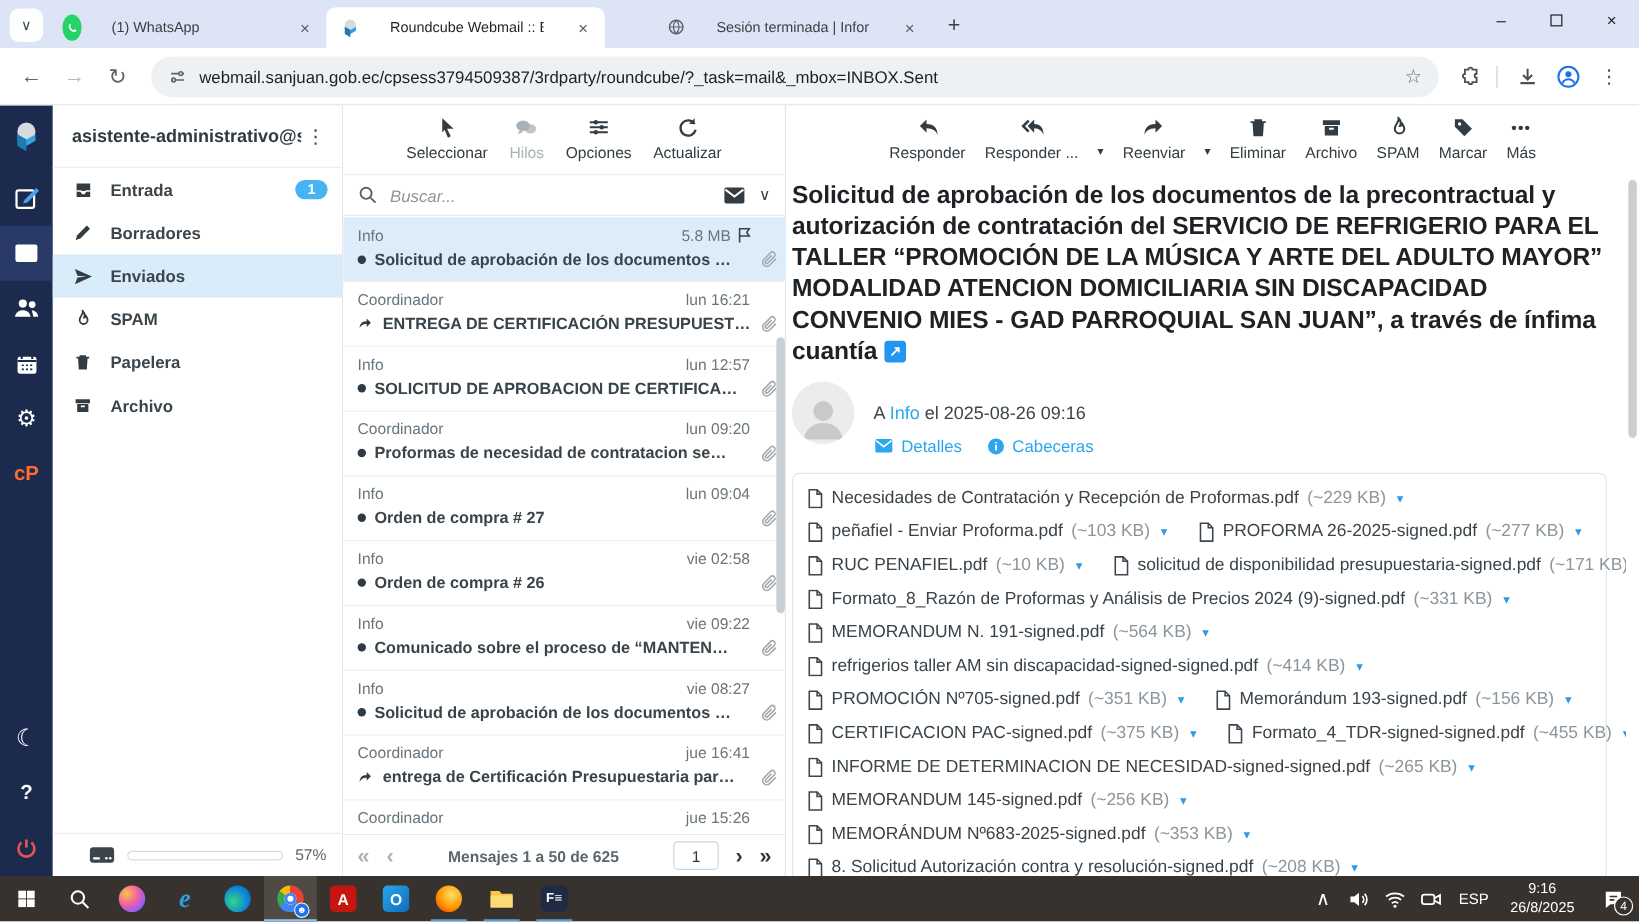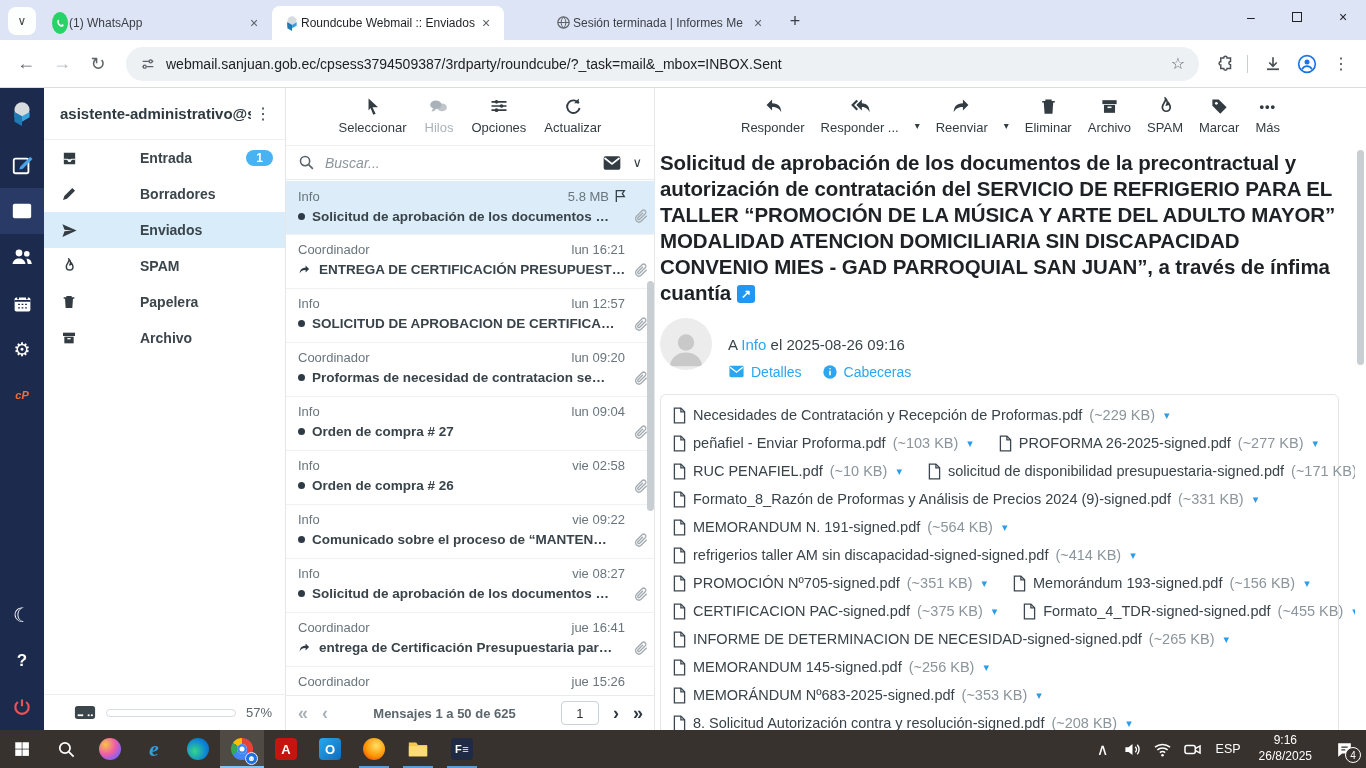--- a/index.html
+++ b/index.html
@@ -2,21 +2,21 @@
 <html><head>
 <meta charset="utf-8">
 <style>
   * { margin:0; padding:0; box-sizing:border-box; }
   html,body { width:1366px; height:768px; overflow:hidden; font-family:"Liberation Sans", sans-serif; background:#fff; }
   .stage { position:relative; width:1366px; height:768px; overflow:hidden; }
 
   
   .tabstrip { position:absolute; left:0; top:0; width:1366px; height:40px; background:#dce4f5; display:flex; align-items:flex-end; }
   .tab-search { width:28px; height:28px; margin:0 4px 5px 8px; background:#fdfefe; border-radius:8px; display:flex; align-items:center; justify-content:center; color:#44474b; font-size:12px; }
-  .tab { display:flex; align-items:center; gap:1px; height:34px; padding:0 10px 0 12px; width:232px; color:#3b3f44; font-size:12px; border-radius:8px 8px 0 0; }
+  .tab { display:flex; align-items:center; gap:25px; height:34px; padding:0 10px 0 12px; width:232px; color:#3b3f44; font-size:12px; border-radius:8px 8px 0 0; }
   .tab.active { background:#fff; color:#1f2125; }
   .tab .title { flex:1; white-space:nowrap; overflow:hidden; }
   .tab .x { color:#5a5e63; font-size:14px; width:16px; text-align:center; border-radius:50%; }
   .favicon { width:16px; height:16px; flex:0 0 16px; }
   .newtab { width:26px; height:26px; margin:0 0 6px 6px; color:#3b3f44; font-size:18px; display:flex; align-items:center; justify-content:center; }
   .wincontrols { position:absolute; right:0; top:0; height:34px; display:flex; }
   .winbtn { width:46px; height:34px; display:flex; align-items:center; justify-content:center; color:#202124; font-size:14px; }
   .winbtn .sq { width:10px; height:10px; border:1.4px solid #202124; }
 
   .btoolbar { position:absolute; left:0; top:40px; width:1366px; height:48px; background:#fff; border-bottom:1px solid #dadce0; display:flex; align-items:center; padding:0 10px; }
@@ -29,32 +29,32 @@
   .sep { width:1px; height:18px; background:#c8cdd2; margin:0 6px; }
 
   
   .app { position:absolute; left:0; top:88px; width:1366px; height:642px; background:#fff; }
 
   .rail { position:absolute; left:0; top:0; width:44px; height:642px; background:#1b2a4d; display:flex; flex-direction:column; align-items:center; }
   .rail-item { width:44px; height:46px; display:flex; align-items:center; justify-content:center; color:#fff; }
   .rail-item.sel { background:#2a3a66; }
   .rail-logo { margin:2px 0 6px 0; }
   .rail-spacer { flex:1; }
-  .cp { color:#ff6c2c; font-weight:700; font-style:italic; font-size:11px; }
+  .cp { color:#ff6c2c; font-weight:700; font-size:17px; }
   .moon { font-size:20px; color:#fff; }
   .help { font-size:17px; font-weight:700; color:#fff; }
 
   .folders { position:absolute; left:44px; top:0; width:242px; height:642px; background:#fff; border-right:1px solid #e4e6e8; }
   .acct { height:52px; display:flex; align-items:center; padding:0 10px 0 16px; border-bottom:1px solid #efefef; }
   .acct-name { font-size:15px; font-weight:700; color:#2f3a40; flex:1; white-space:nowrap; overflow:hidden; }
   .kebab { color:#3a444a; font-size:16px; padding:0 4px; }
   .folder { height:36px; display:flex; align-items:center; gap:14px; padding:0 12px 0 16px; color:#3b454b; font-size:14px; font-weight:700; }
   .folder.sel { background:#d9ecf9; }
   .folder .fic { width:18px; display:flex; justify-content:center; color:#323c42; }
-  .folder .flabel { flex:1;margin-left:48px; }
+  .folder .flabel { flex:1; }
   .badge { background:#47b3f3; color:#fff; font-size:12px; font-weight:700; border-radius:9px; padding:1px 10px; }
   .quota { position:absolute; left:0; bottom:0; width:242px; height:36px; border-top:1px solid #eceeef; display:flex; align-items:center; gap:10px; padding:0 14px 0 30px; }
   .qbar { flex:1; height:8px; border:1px solid #d7dce0; border-radius:4px; background:#fff; overflow:hidden; }
   .qfill { height:100%; width:57%; background:#72bfec; border-radius:4px; }
   .qpct { font-size:13px; color:#5b666d; }
 
   .list { position:absolute; left:286px; top:0; width:369px; height:642px; background:#fff; border-right:1px solid #e4e6e8; }
   .ltoolbar { height:57px; display:flex; align-items:flex-start; justify-content:center; gap:18px; padding-top:6px; }
   .tbtn { display:flex; flex-direction:column; align-items:center; gap:2px; color:#323c42; font-size:13px; }
   .tbtn .ic { height:24px; display:flex; align-items:center; justify-content:center; }

